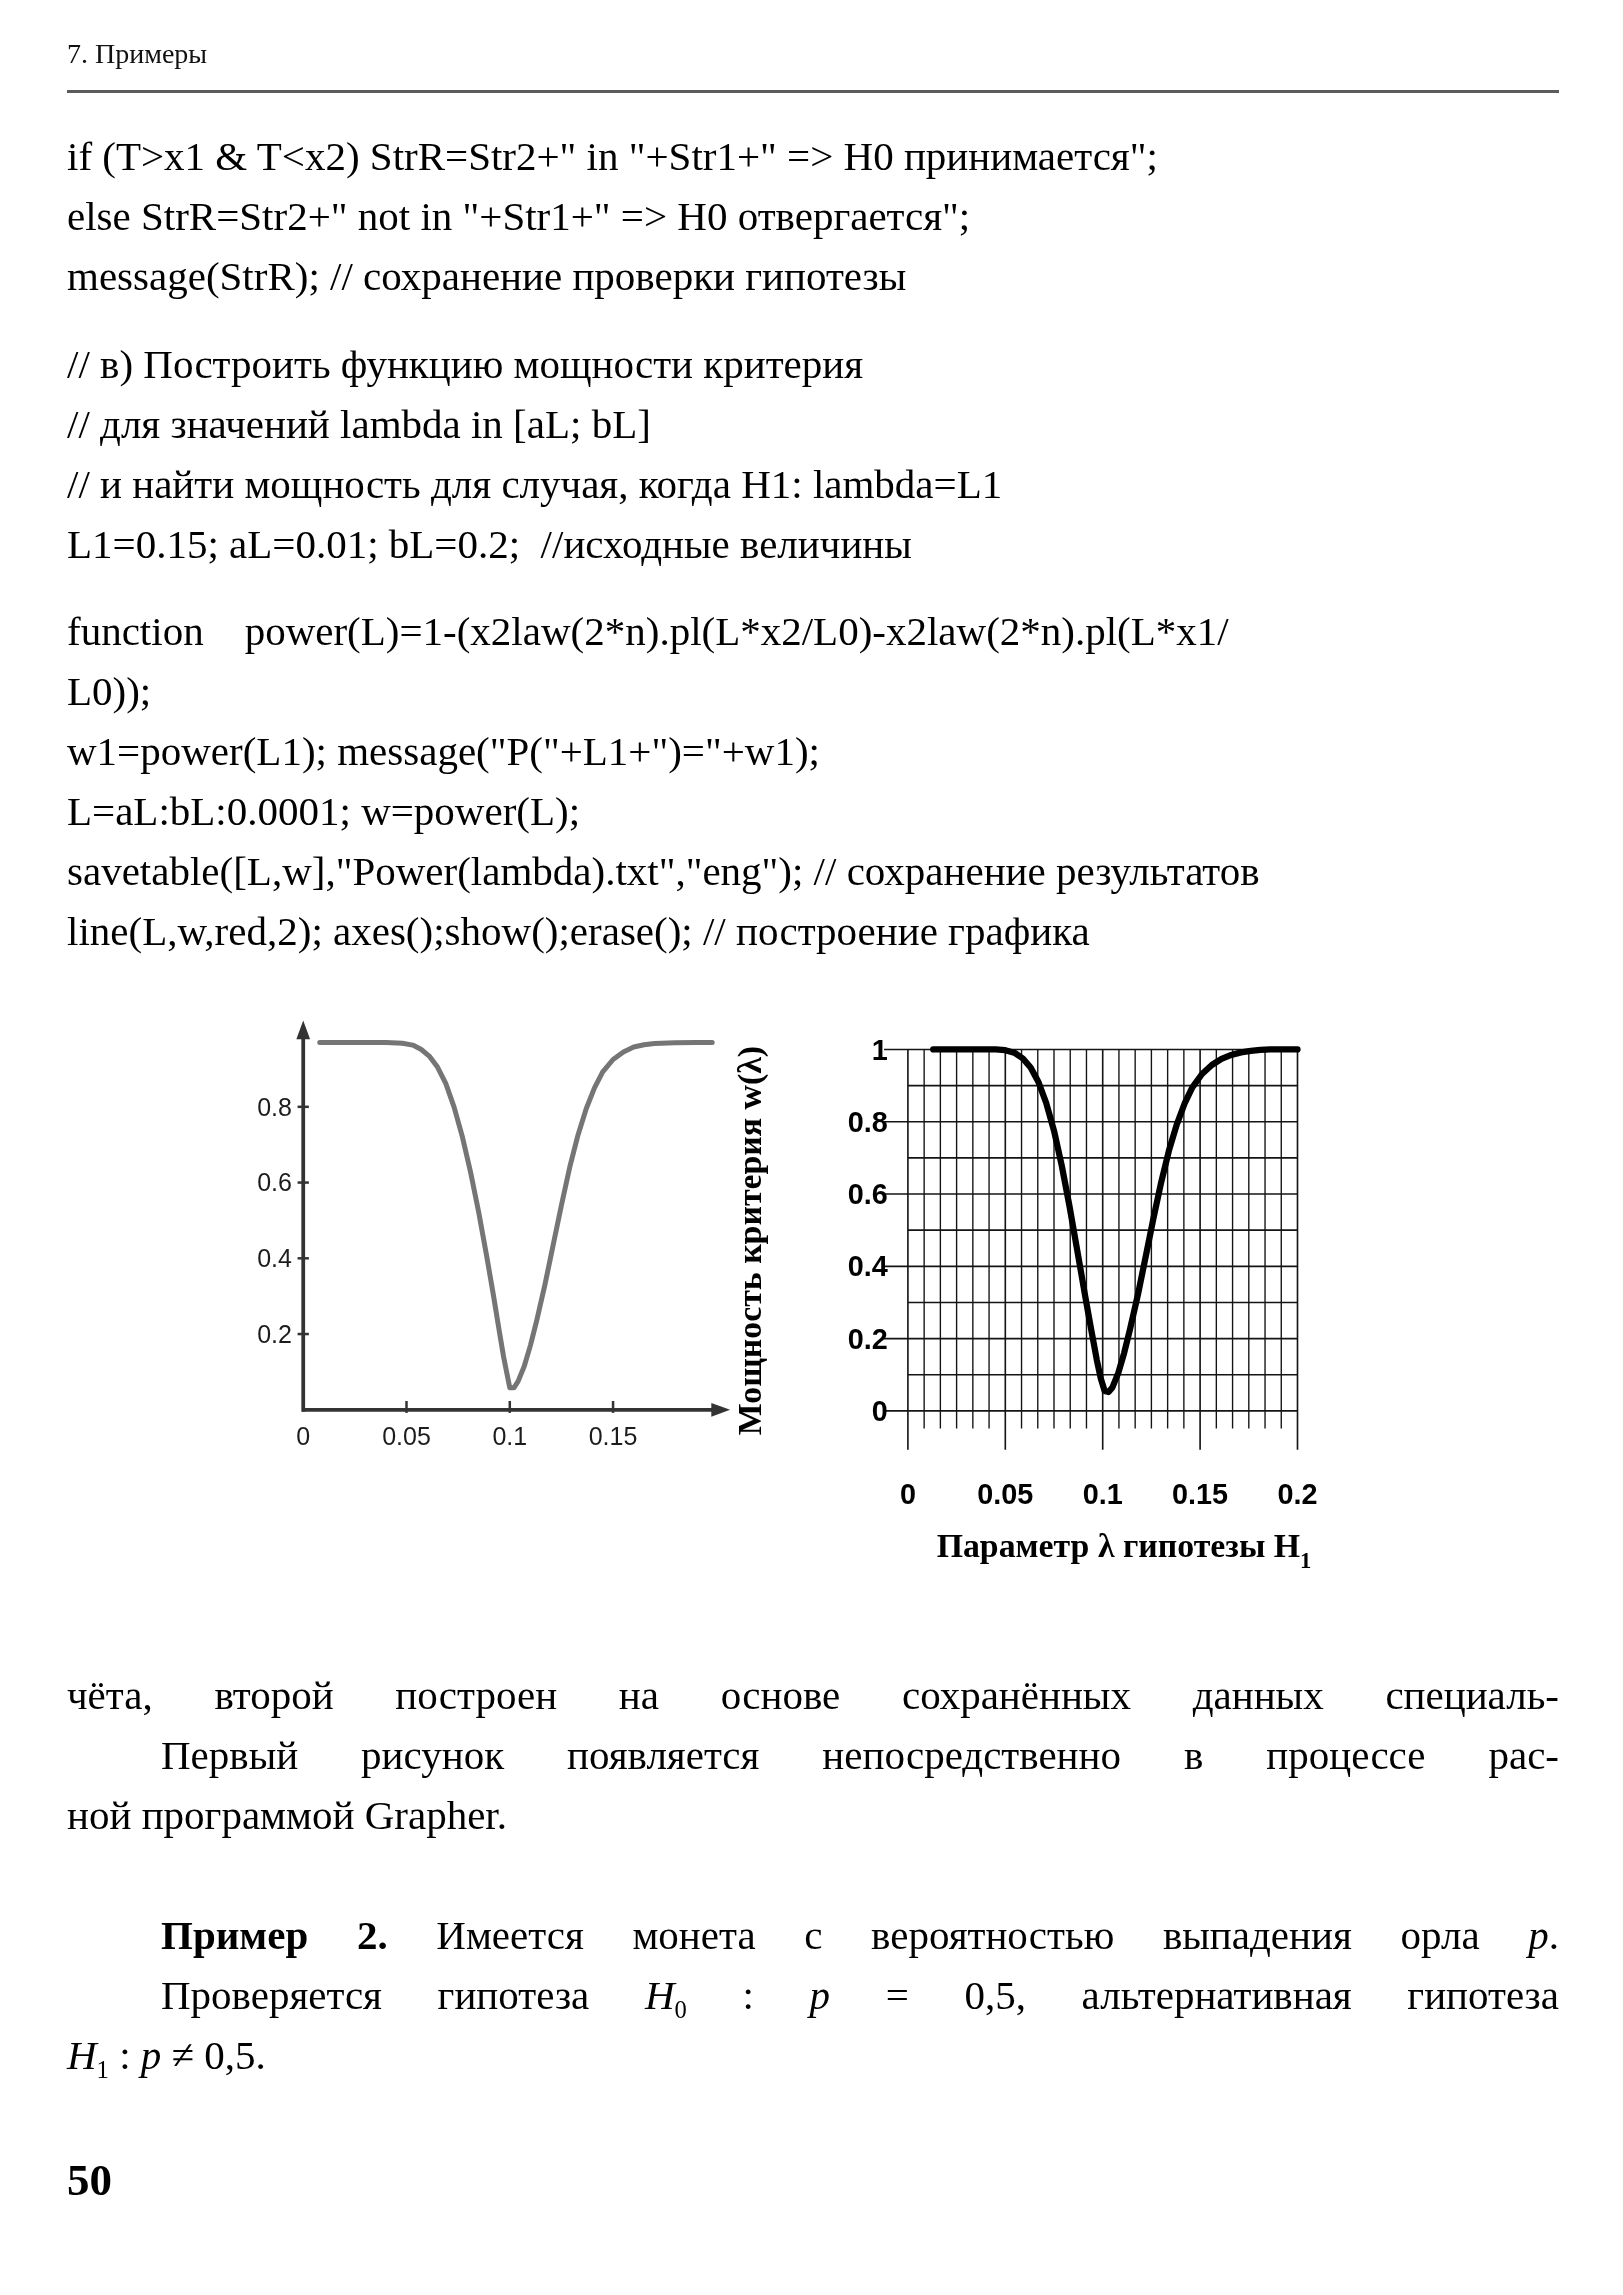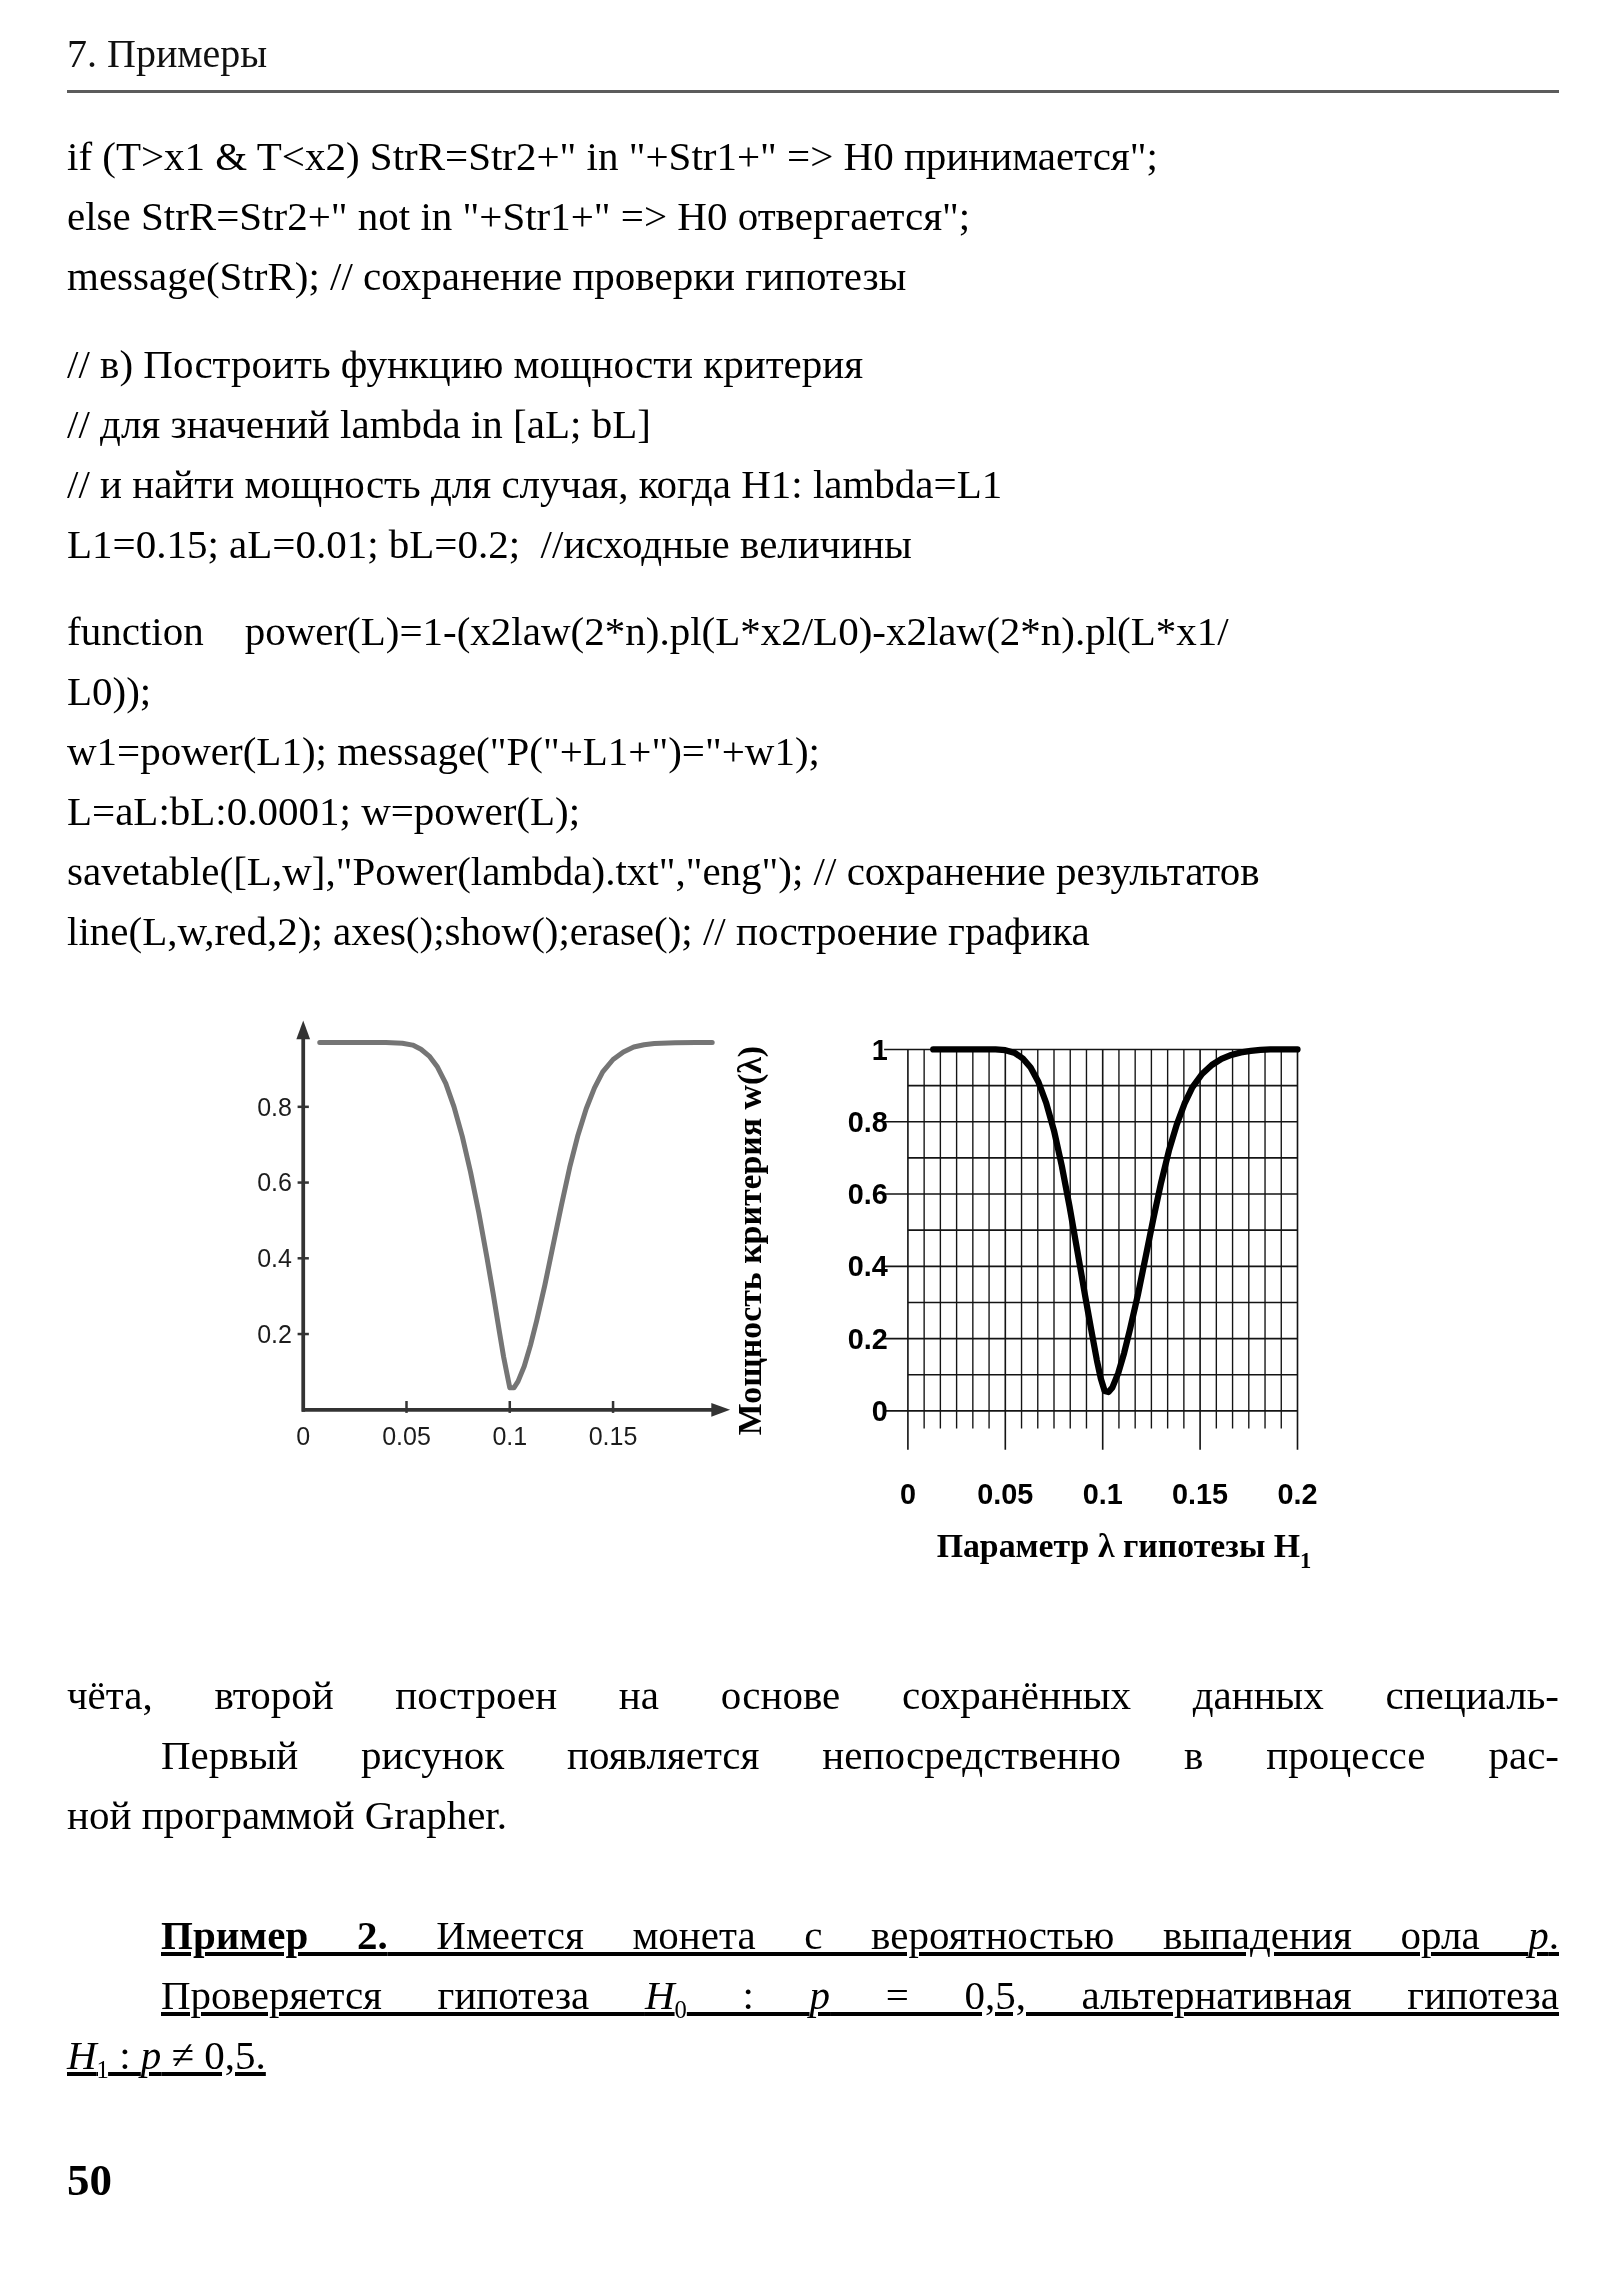--- a/index.html
+++ b/index.html
@@ -1,38 +1,38 @@
 <!DOCTYPE html>
 <html style="font-size:10px"><head>
 <meta charset="utf-8">
 <style>
   html,body{margin:0;padding:0;background:#ffffff;}
   body{
     width:1623px;height:2295px;position:relative;overflow:hidden;
     color:#000;font-family:"Liberation Serif","DejaVu Serif",serif;
   }
   .content{padding:0 64px 0 67px;}
-  .runhead{margin-top:34px;font-size:40px;line-height:40px;color:#111;}
+  .runhead{margin-top:34px;font-size:28px;line-height:40px;color:#111;}
   .rule{border:0;border-top:3.1px solid #5c5c5c;margin:16.3px 0 0 0;width:100%;}
   .block{margin-top:33px;}
   .block.mt{margin-top:27.6px;}
   .tline{font-size:41px;line-height:60px;white-space:pre-wrap;}
   .para .tline{white-space:normal;}
   .ind{text-indent:94px;}
   .just{text-align:justify;text-align-last:justify;}
   .figure{position:relative;height:664px;margin-top:9.4px;}
   .chart{position:absolute;top:0;}
   #chart-left{left:171px;}
   #chart-right{left:653px;}
   svg text{font-family:"Liberation Sans","DejaVu Sans",sans-serif;}
   .lt{font-size:40px;fill:#1c1c1c;}
   .gt{font-weight:700;font-size:46px;fill:#000;}
   .gtitle{font-weight:700;font-size:54px;fill:#000;font-family:"Liberation Serif","DejaVu Serif",serif;}
   .para1{margin-top:30px;}
-  .para2{margin-top:60px;text-decoration:underline;}
+  .para2{margin-top:60px;}
   b.exlabel{font-weight:700;}
   i.var{font-style:italic;}
   sub.hsub{font-size:0.6em;line-height:0;}
   .pageno{margin-top:73px;font-size:45px;font-weight:700;line-height:45px;}
 </style>
 </head>
 <body>
 
 <div class="content">
 

